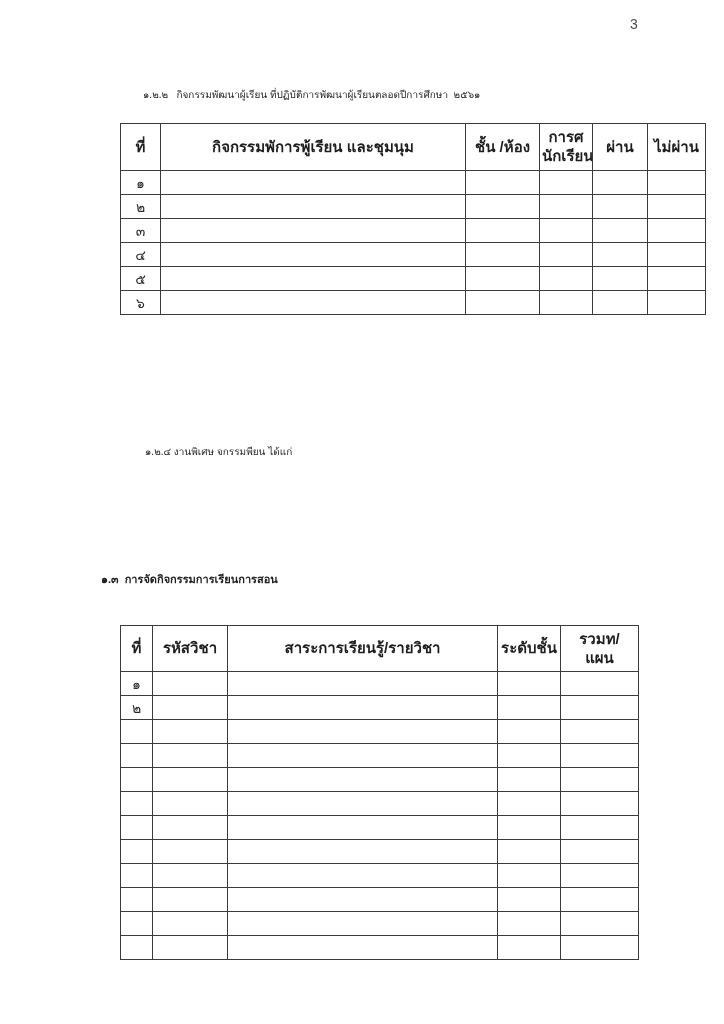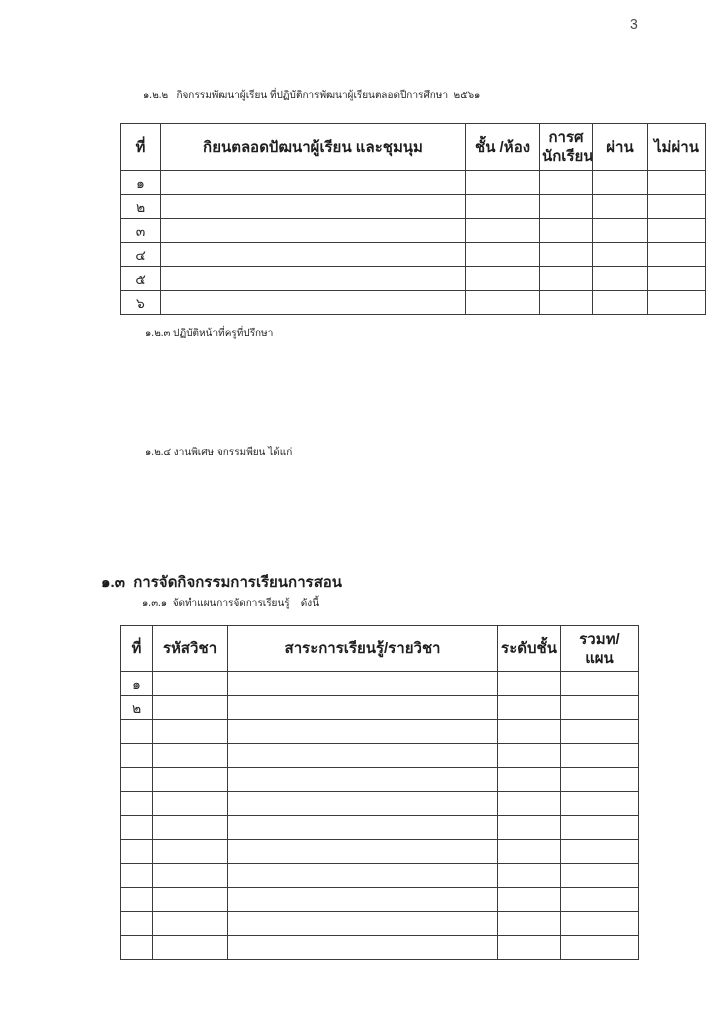--- a/index.html
+++ b/index.html
@@ -7,21 +7,21 @@
     position:relative;
     width:724px;height:1024px;
     background:#ffffff;
     font-family:"Liberation Sans","DejaVu Sans",sans-serif;
     color:#1e1e1e;
     overflow:hidden;
   }
   .abs{position:absolute;}
   .page-number{font-size:14px;color:#4a4a4a;}
   .heading{font-size:10px;white-space:pre;line-height:1.2;}
-  .heading.bold{font-weight:bold;font-size:15px;}
+  .heading.bold{font-weight:bold;font-size:11px;}
   table{border-collapse:collapse;table-layout:fixed;background:#fff;}
   td,th{border:1px solid #3b3b3b;padding:0 2px;font-size:15px;overflow:hidden;}
   th{font-weight:bold;text-align:center;vertical-align:middle;line-height:1.25;}
   td{height:23px;font-size:14px;}
   .t1{width:585px;}
   .t1 .hrow th{height:46px;}
   .t2{width:533px;}
   .t2 .grow th{height:22px;}
   .t2 .srow th{height:25px;}
   .t2 .drow td{height:24px;}
@@ -49,21 +49,21 @@
       <col style="width:40px">
         <col style="width:305px">
         <col style="width:74px">
       <col style="width:53px">
         <col style="width:55px">
         <col style="width:58px">
     </colgroup>
     <tbody>
       <tr class="hrow">
         <th>ที่</th>
-        <th>กิยนตลอดปัฒนาผู้เรียน และชุมนุม</th>
+        <th>กิจกรรมพัการพู้เรียน และชุมนุม</th>
         <th>ชั้น /ห้อง</th>
         <th>การศ นักเรียน</th>
         <th>ผ่าน</th>
         <th>ไม่ผ่าน</th>
       </tr>
       <tr>
           <td class="num-cell">๑</td>
           <td></td>
           <td></td>
           <td></td>
@@ -106,35 +106,33 @@
           <td class="num-cell">๖</td>
           <td></td>
           <td></td>
           <td></td>
           <td></td>
           <td></td>
         </tr>
     </tbody>
   </table>
 
-  <div class="abs heading" style="left:145px;top:327px;">๑.๒.๓ ปฏิบัติหน้าที่ครูที่ปรึกษา</div>
 
 
   <div class="abs heading" style="left:145px;top:446px;">๑.๒.๔ งานพิเศษ จกรรมพียน ได้แก่</div>
 
   <div class="abs" style="left:200px;top:466px;">
     <div class="dot-line"></div>
       <div class="dot-line"></div>
       <div class="dot-line"></div>
       <div class="dot-line"></div>
   </div>
 
   <div class="abs heading bold" style="left:101px;top:573px;">๑.๓  การจัดกิจกรรมการเรียนการสอน</div>
 
-  <div class="abs heading" style="left:142px;top:597px;">๑.๓.๑  จัดทำแผนการจัดการเรียนรู้    ดังนี้</div>
 
   <table class="abs t3" style="left:120px;top:625px;">
     <colgroup>
       <col style="width:32px">
         <col style="width:75px">
         <col style="width:270px">
       <col style="width:63px">
         <col style="width:78px">
     </colgroup>
     <tbody>

